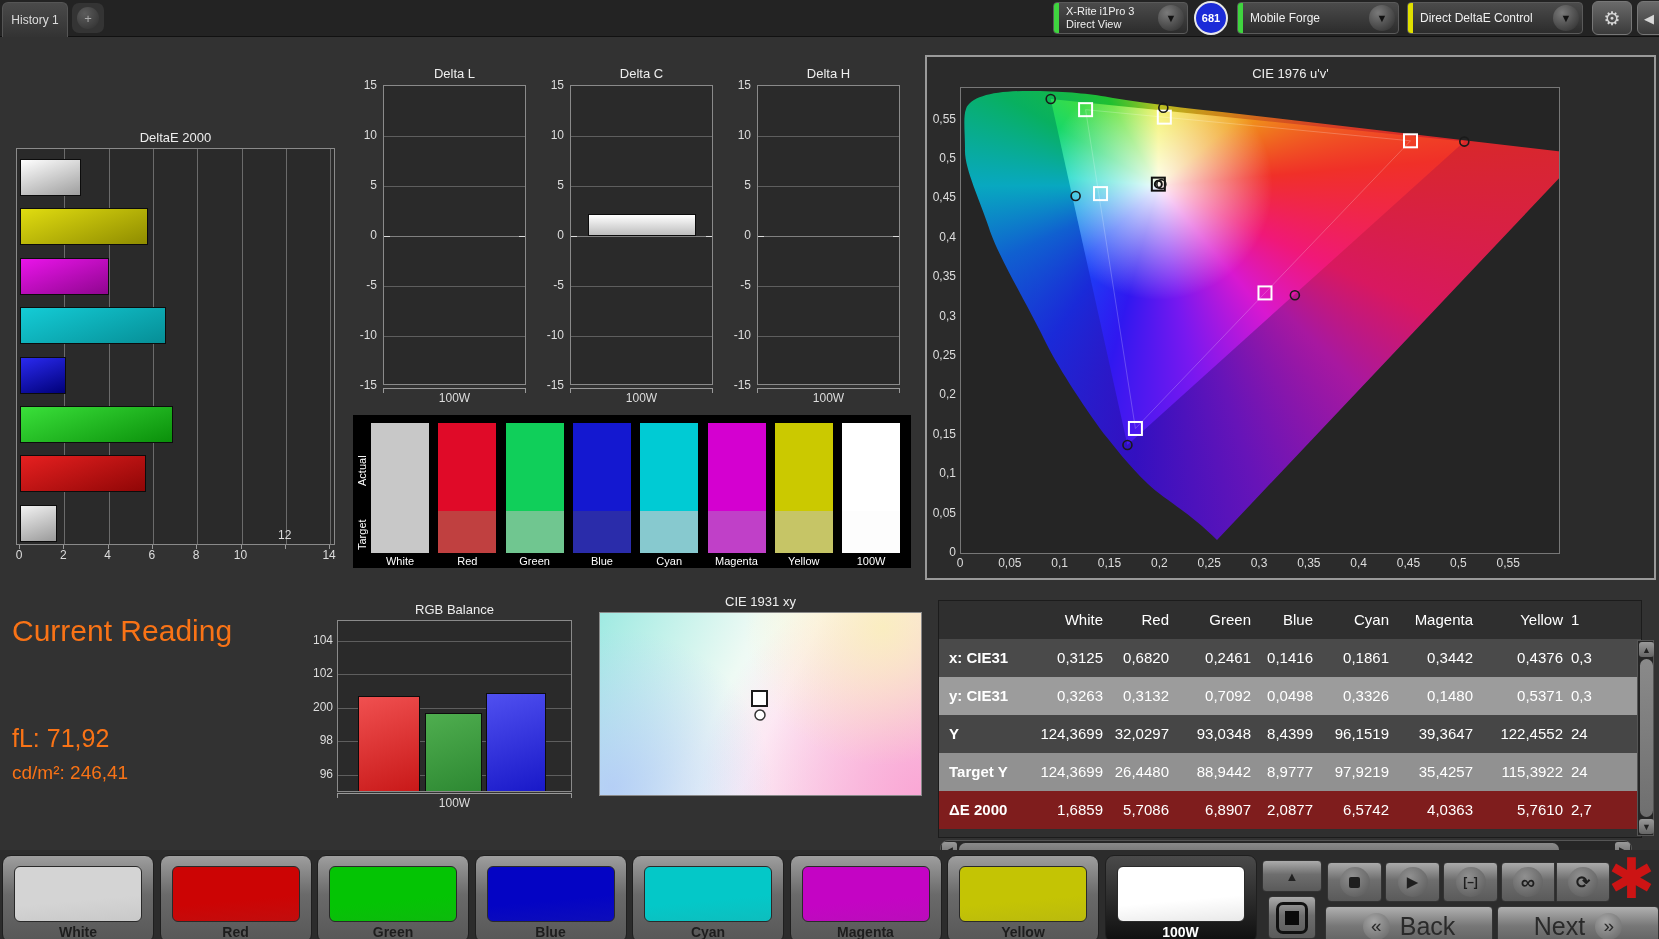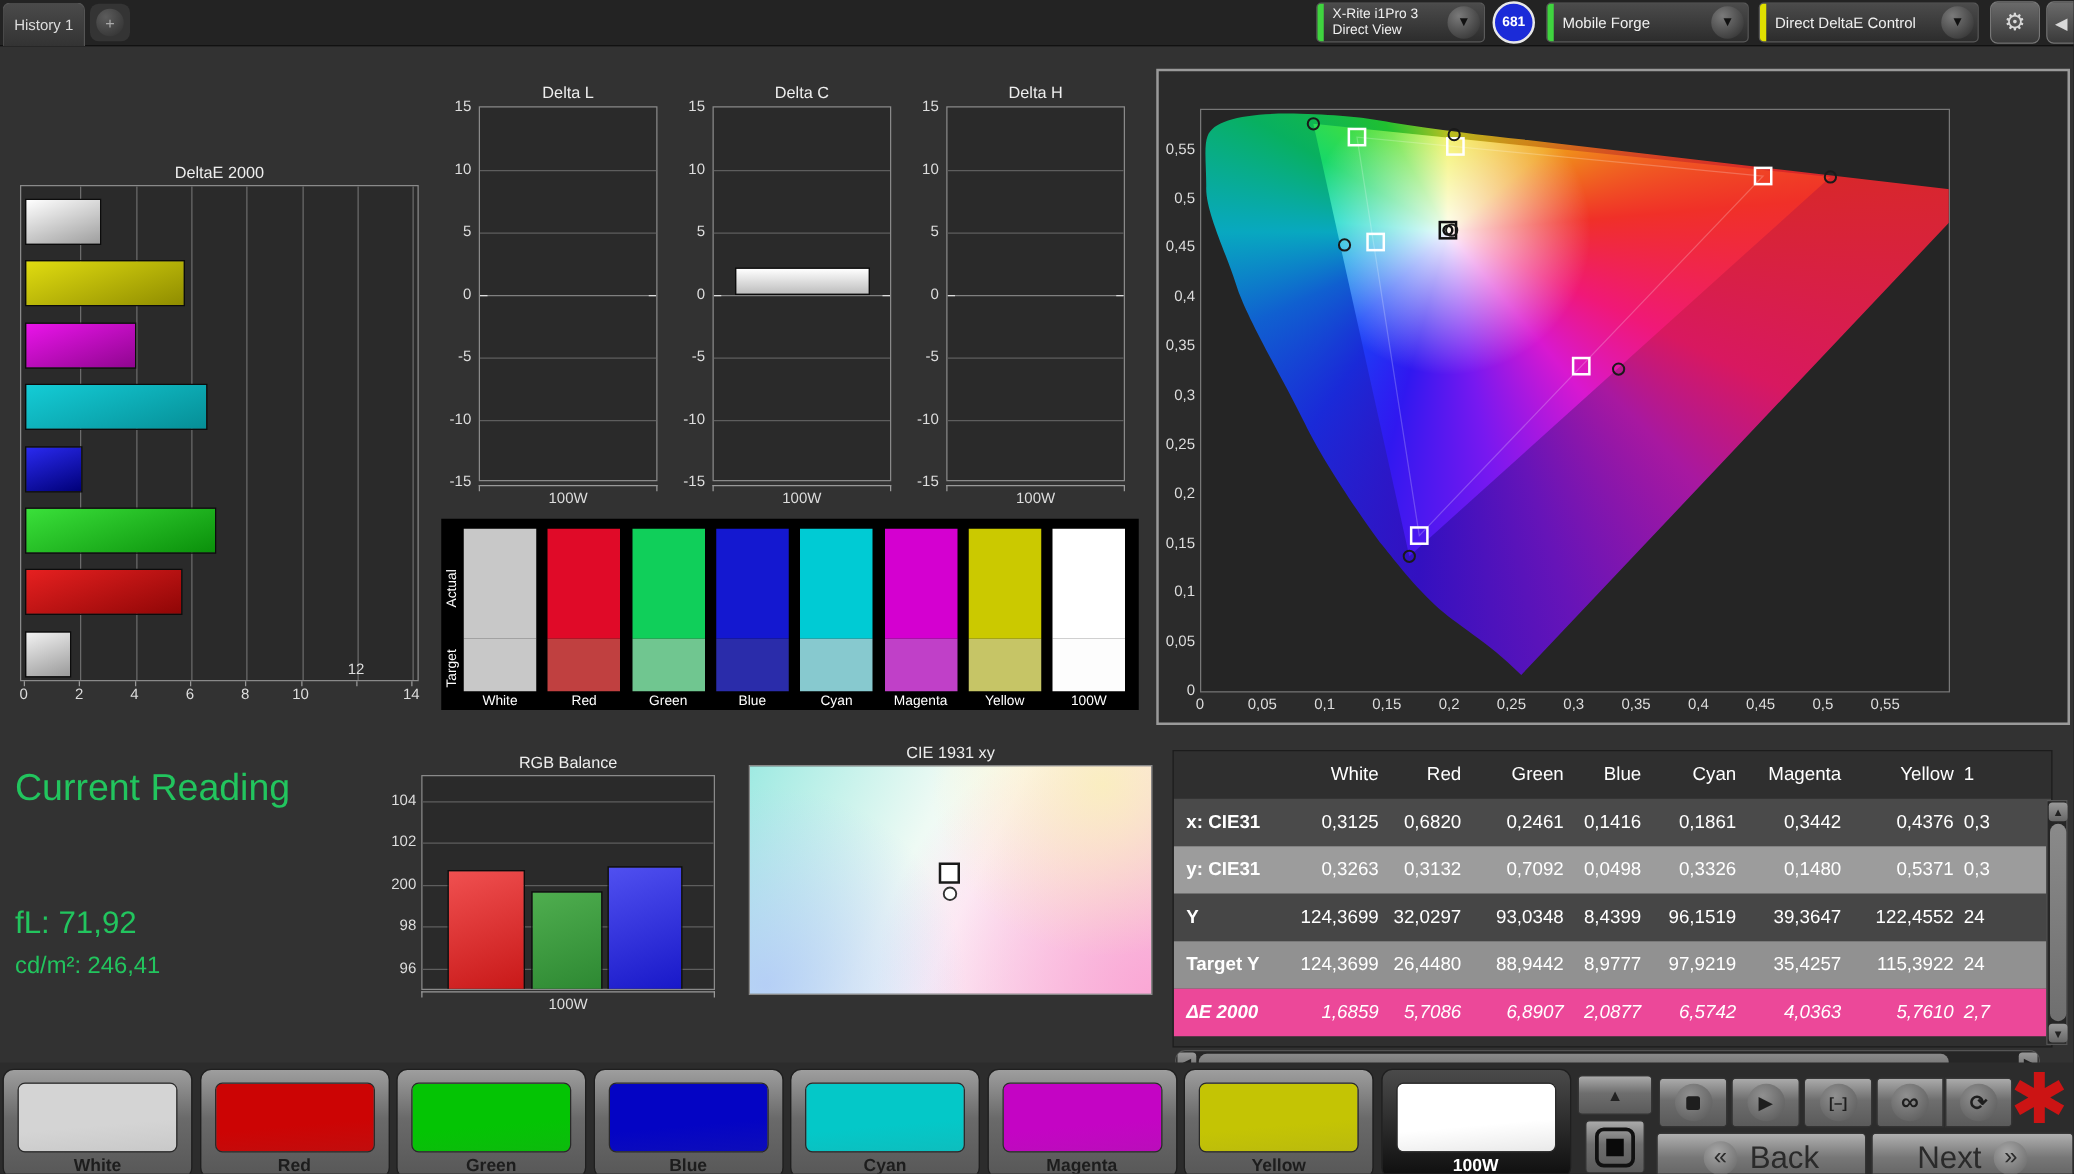--- a/index.html
+++ b/index.html
@@ -69,21 +69,21 @@
   .cbtn{position:absolute;background:linear-gradient(#ababab,#6e6e6e 45%,#5a5a5a);border:1px solid #333;
         border-radius:4px;box-sizing:border-box;display:flex;align-items:center;justify-content:center;}
   .cbtn .inset{width:30px;height:30px;border-radius:50%;background:radial-gradient(circle at 40% 32%,#909090,#555);
         display:flex;align-items:center;justify-content:center;color:#1e1e1e;}
   .navbtn{position:absolute;height:40px;background:linear-gradient(#b0b0b0,#777 50%,#5f5f5f);border:1px solid #333;
         border-radius:4px;box-sizing:border-box;display:flex;align-items:center;justify-content:center;gap:10px;
         color:#2a2a2a;font-size:25px;}
   .navbtn .circ{width:27px;height:27px;border-radius:50%;background:radial-gradient(circle at 40% 32%,#a6a6a6,#636363);
         display:flex;align-items:center;justify-content:center;font-size:19px;color:#2a2a2a;}
   #asterisk{position:absolute;left:1608px;top:851px;font-size:56px;color:#cc1414;line-height:56px;}
-  .reading{position:absolute;color:#22c55e;}
+  .reading{position:absolute;color:#f97316;}
 </style>
 </head>
 <body>
 
 <div id="app">
 
   <div id="topbar">
     <div class="tab">History 1</div>
     <div class="newtab">
       <div class="circ">+</div>
@@ -236,20 +236,21 @@
       </div>
       <div class="swlbl" style="left:421.79999999999995px;top:140px;">Yellow</div>
       <div class="swcol" style="left:489.09999999999997px;">
         <div class="swact" style="background:#ffffff;"></div>
         <div class="swtgt" style="background:#fdfdfd;"></div>
       </div>
       <div class="swlbl" style="left:489.09999999999997px;top:140px;">100W</div>
     </div>
 
   <div id="cie76">
+    <div class="charttitle" style="left:0;top:9px;width:727px;">CIE 1976 u'v'</div>
     <div id="cie76plot">
       <div id="horseshoe" style="clip-path: path(&quot;M 5 21 C 10 7 38 2 79 3 C 112 4 131 6 152 10 C 192 16 222 20 261 24 L 621 66 L 256 452 C 228 424 204 412 187 396 C 166 376 154 359 143 346 C 121 316 95 276 83 251 C 66 216 36 166 28 140 C 19 112 3 80 4 61 C 4 44 2 29 5 21 Z&quot;); background: conic-gradient(at 33% 21%, rgb(184, 192, 32) 0deg, rgb(208, 128, 24) 45deg, rgb(216, 40, 40) 80deg, rgb(216, 24, 96) 115deg, rgb(168, 24, 160) 135deg, rgb(102, 20, 184) 162deg, rgb(51, 16, 192) 185deg, rgb(26, 42, 216) 215deg, rgb(16, 96, 208) 245deg, rgb(8, 168, 192) 270deg, rgb(8, 176, 96) 300deg, rgb(32, 192, 48) 330deg, rgb(184, 192, 32) 360deg);"></div>
       <div id="gamutTri" style="clip-path: polygon(503.317px 53.5932px, 89.7px 11.0339px, 166.443px 357.025px); background: radial-gradient(circle at 33% 21%, rgba(255, 255, 255, 0.95), rgba(255, 255, 255, 0) 21%), conic-gradient(at 33% 21%, rgb(240, 238, 48) 0deg, rgb(240, 160, 24) 50deg, rgb(240, 48, 40) 85deg, rgb(240, 24, 120) 115deg, rgb(216, 24, 208) 140deg, rgb(120, 24, 240) 170deg, rgb(48, 24, 240) 195deg, rgb(24, 72, 248) 225deg, rgb(16, 160, 232) 255deg, rgb(16, 216, 200) 275deg, rgb(24, 216, 104) 300deg, rgb(88, 224, 40) 330deg, rgb(240, 238, 48) 360deg);"></div>
       <svg id="cie76svg" width="598" height="465" style="position:absolute;left:0;top:0;">
           <polygon points="449.49666666666667,52.805084745762656 124.58333333333334,21.673728813559308 174.41666666666669,340.47457627118644" fill="none" stroke="rgba(255,255,255,0.22)"></polygon>
           <rect x="190.84" y="89.65254237288133" width="13" height="13" fill="none" stroke="#111" stroke-width="2"></rect>
           <circle cx="197.34" cy="96.15254237288133" r="3.5" fill="none" stroke="#111" stroke-width="2"></circle>
           <rect x="442.99666666666667" y="46.305084745762656" width="13" height="13" fill="none" stroke="#fff" stroke-width="2"></rect>
           <rect x="118.08333333333334" y="15.173728813559308" width="13" height="13" fill="none" stroke="#fff" stroke-width="2"></rect>
           <rect x="167.91666666666669" y="333.97457627118644" width="13" height="13" fill="none" stroke="#fff" stroke-width="2"></rect>
@@ -384,21 +385,21 @@
         <div>Target Y</div>
         <div>124,3699</div>
         <div>26,4480</div>
         <div>88,9442</div>
         <div>8,9777</div>
         <div>97,9219</div>
         <div>35,4257</div>
         <div>115,3922</div>
         <div>24</div>
       </div>
-      <div class="trow" style="background:#ec4899;font-style:italic;">
+      <div class="trow" style="background:#7f1d1d;">
         <div>ΔE 2000</div>
         <div>1,6859</div>
         <div>5,7086</div>
         <div>6,8907</div>
         <div>2,0877</div>
         <div>6,5742</div>
         <div>4,0363</div>
         <div>5,7610</div>
         <div>2,7</div>
       </div>

